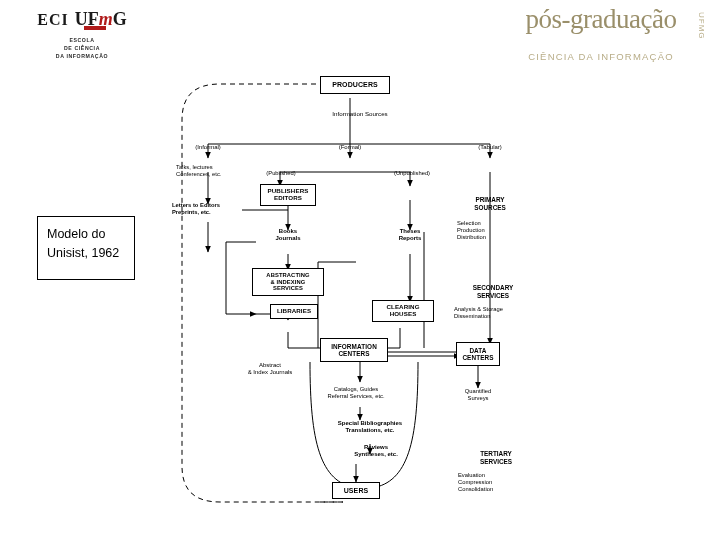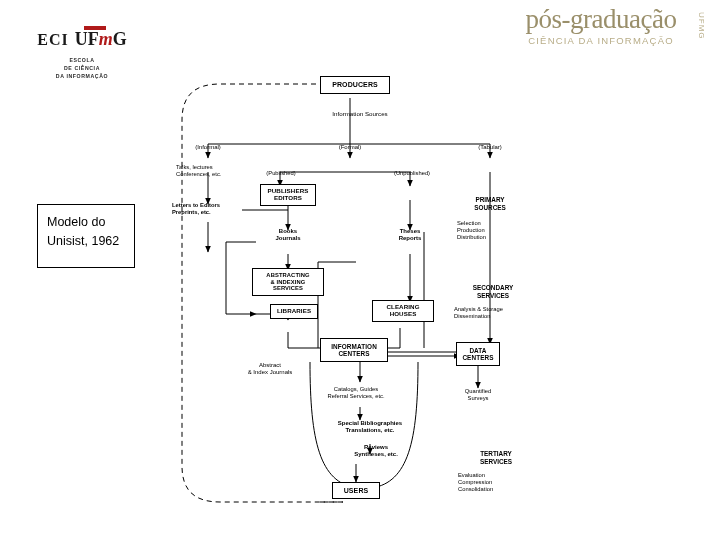--- a/index.html
+++ b/index.html
@@ -26,21 +26,20 @@
     position: absolute;
     left: 22px; top: 2px;
     width: 120px; height: 62px;
   }
   .logo-eci .row1 {
     display: flex;
     align-items: flex-end;
     justify-content: center;
     gap: 6px;
     height: 26px;
-    margin-top: 20px;
   }
   .logo-eci .eci {
     font-family: "Liberation Serif", serif;
     font-weight: bold;
     font-size: 16px;
     letter-spacing: 1px;
     color: #1a1a1a;
     line-height: 1;
   }
   .logo-eci .ufmg {
@@ -78,38 +77,38 @@
     text-align: center;
   }
   .logo-pos .pg {
     font-family: "Liberation Serif", serif;
     font-size: 27px;
     color: #9a8f6a;
     line-height: 1;
     letter-spacing: -0.5px;
   }
   .logo-pos .ci {
-    margin-top: 2px;
+    margin-top: 18px;
     font-size: 9.5px;
     letter-spacing: 1.2px;
     color: #b8ad88;
   }
   .logo-pos .ufmg-v {
     position: absolute;
     right: 0px; top: 6px;
     font-size: 8px;
     letter-spacing: 1px;
     color: #b8ad88;
     writing-mode: vertical-rl;
   }
 
   
   .caption-box {
     position: absolute;
-    left: 37px; top: 204px;
+    left: 37px; top: 216px;
     width: 98px; height: 64px;
     border: 1px solid #000;
     background: #fff;
     box-sizing: border-box;
     padding: 8px 9px;
     font-size: 12.5px;
     line-height: 1.55;
     color: #000;
   }
 

